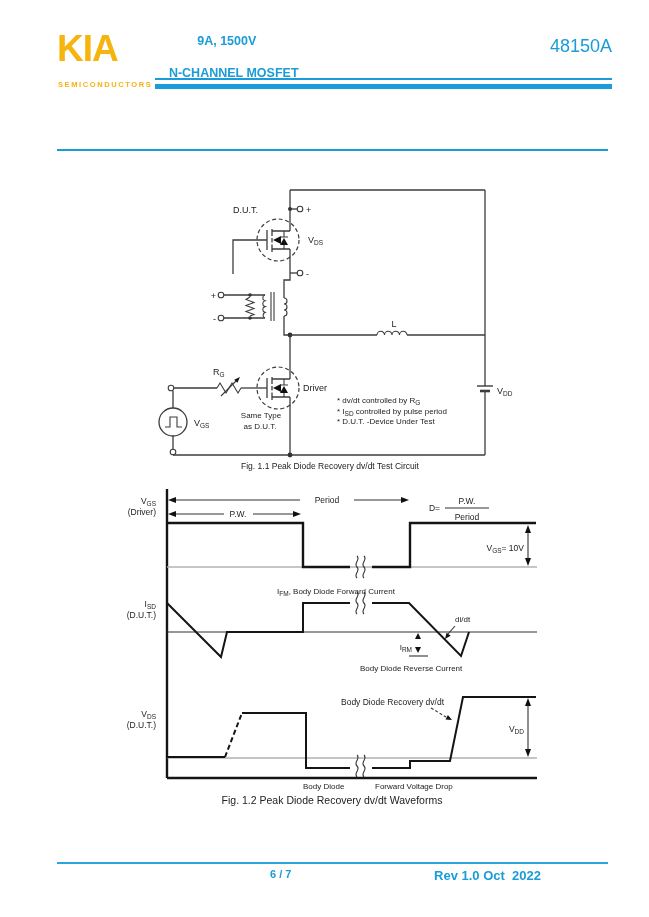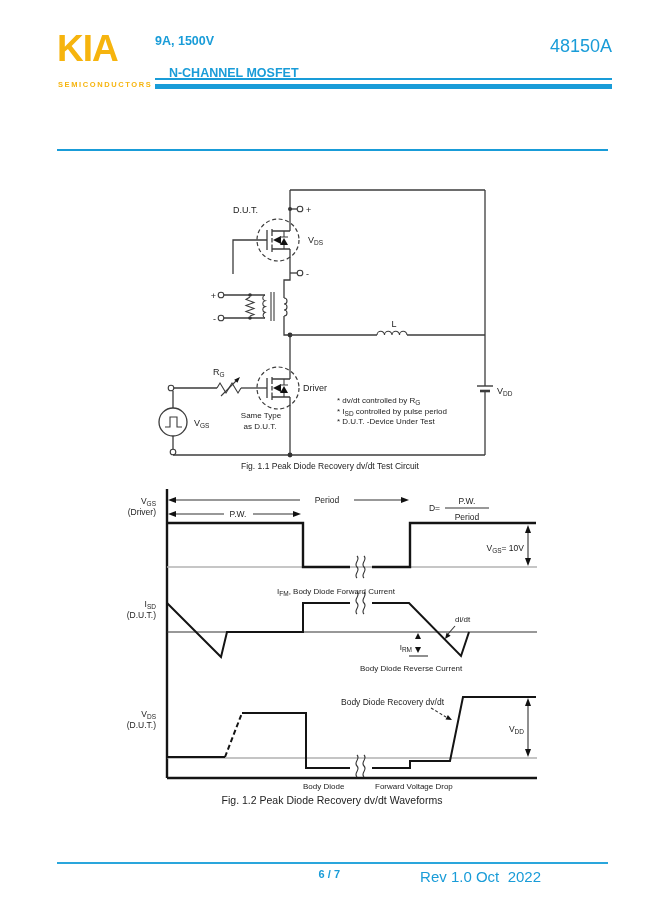--- a/index.html
+++ b/index.html
@@ -2,32 +2,32 @@
 <html><head>
 <meta charset="utf-8">
 <style>
   html,body{margin:0;padding:0;background:#fff;}
   #page{position:relative;width:649px;height:917px;background:#ffffff;overflow:hidden;
         font-family:"Liberation Sans",sans-serif;}
   .abs{position:absolute;}
   
   .logo{left:57px;top:28px;font-size:37px;font-weight:800;letter-spacing:-1px;color:#f6b40e;}
   .logo-sub{left:58px;top:80px;font-size:7.5px;font-weight:700;letter-spacing:1.6px;color:#f6b40e;}
-  .rating{left:155px;top:33px;font-size:12.5px;font-weight:700;color:#199cd8;line-height:16px;white-space:pre;}
+  .rating{left:155px;top:33px;font-size:12.5px;font-weight:700;color:#199cd8;line-height:16px;white-space:pre;text-align:center;}
   .part{left:400px;top:36px;width:212px;text-align:right;font-size:18px;color:#199cd8;}
   .rule-thin{left:155px;top:78px;width:457px;height:2px;background:#199cd8;}
   .rule-thick{left:155px;top:84px;width:457px;height:5px;background:#199cd8;}
   
   .sec{left:57px;top:128px;font-size:15.5px;color:#199cd8;}
   .sec b{font-weight:700;margin-right:7px;}
   .sec-rule{left:57px;top:149px;width:551px;height:1.6px;background:#199cd8;}
   
   .foot-rule{left:57px;top:862px;width:551px;height:1.6px;background:#2aa6dc;}
-  .foot-page{left:270px;top:868px;width:70px;text-align:right;font-size:11px;font-weight:700;color:#199cd8;}
-  .foot-rev{right:108px;top:868px;font-size:15px;font-weight:400;color:#199cd8;white-space:pre;}
+  .foot-page{left:270px;top:868px;width:70px;text-align:left;font-size:11px;font-weight:700;color:#199cd8;}
+  .foot-rev{right:108px;top:868px;font-size:13px;font-weight:700;color:#199cd8;white-space:pre;}
   
   svg{position:absolute;overflow:visible;}
   svg text{font-family:"Liberation Sans",sans-serif;fill:#222;}
   .w{stroke:#3c3c3c;stroke-width:1.3;fill:none;}
   .wth{stroke:#3c3c3c;stroke-width:1.1;fill:none;}
   .dash{stroke:#3c3c3c;stroke-width:1.2;fill:none;stroke-dasharray:4 2.6;}
   .wf{stroke:#141414;stroke-width:2.4;fill:none;}
   .wf2{stroke:#141414;stroke-width:2;fill:none;}
   .thin{stroke:#333;stroke-width:1.1;fill:none;}
   .grayln{stroke:#b3b3b3;stroke-width:1.6;fill:none;}

